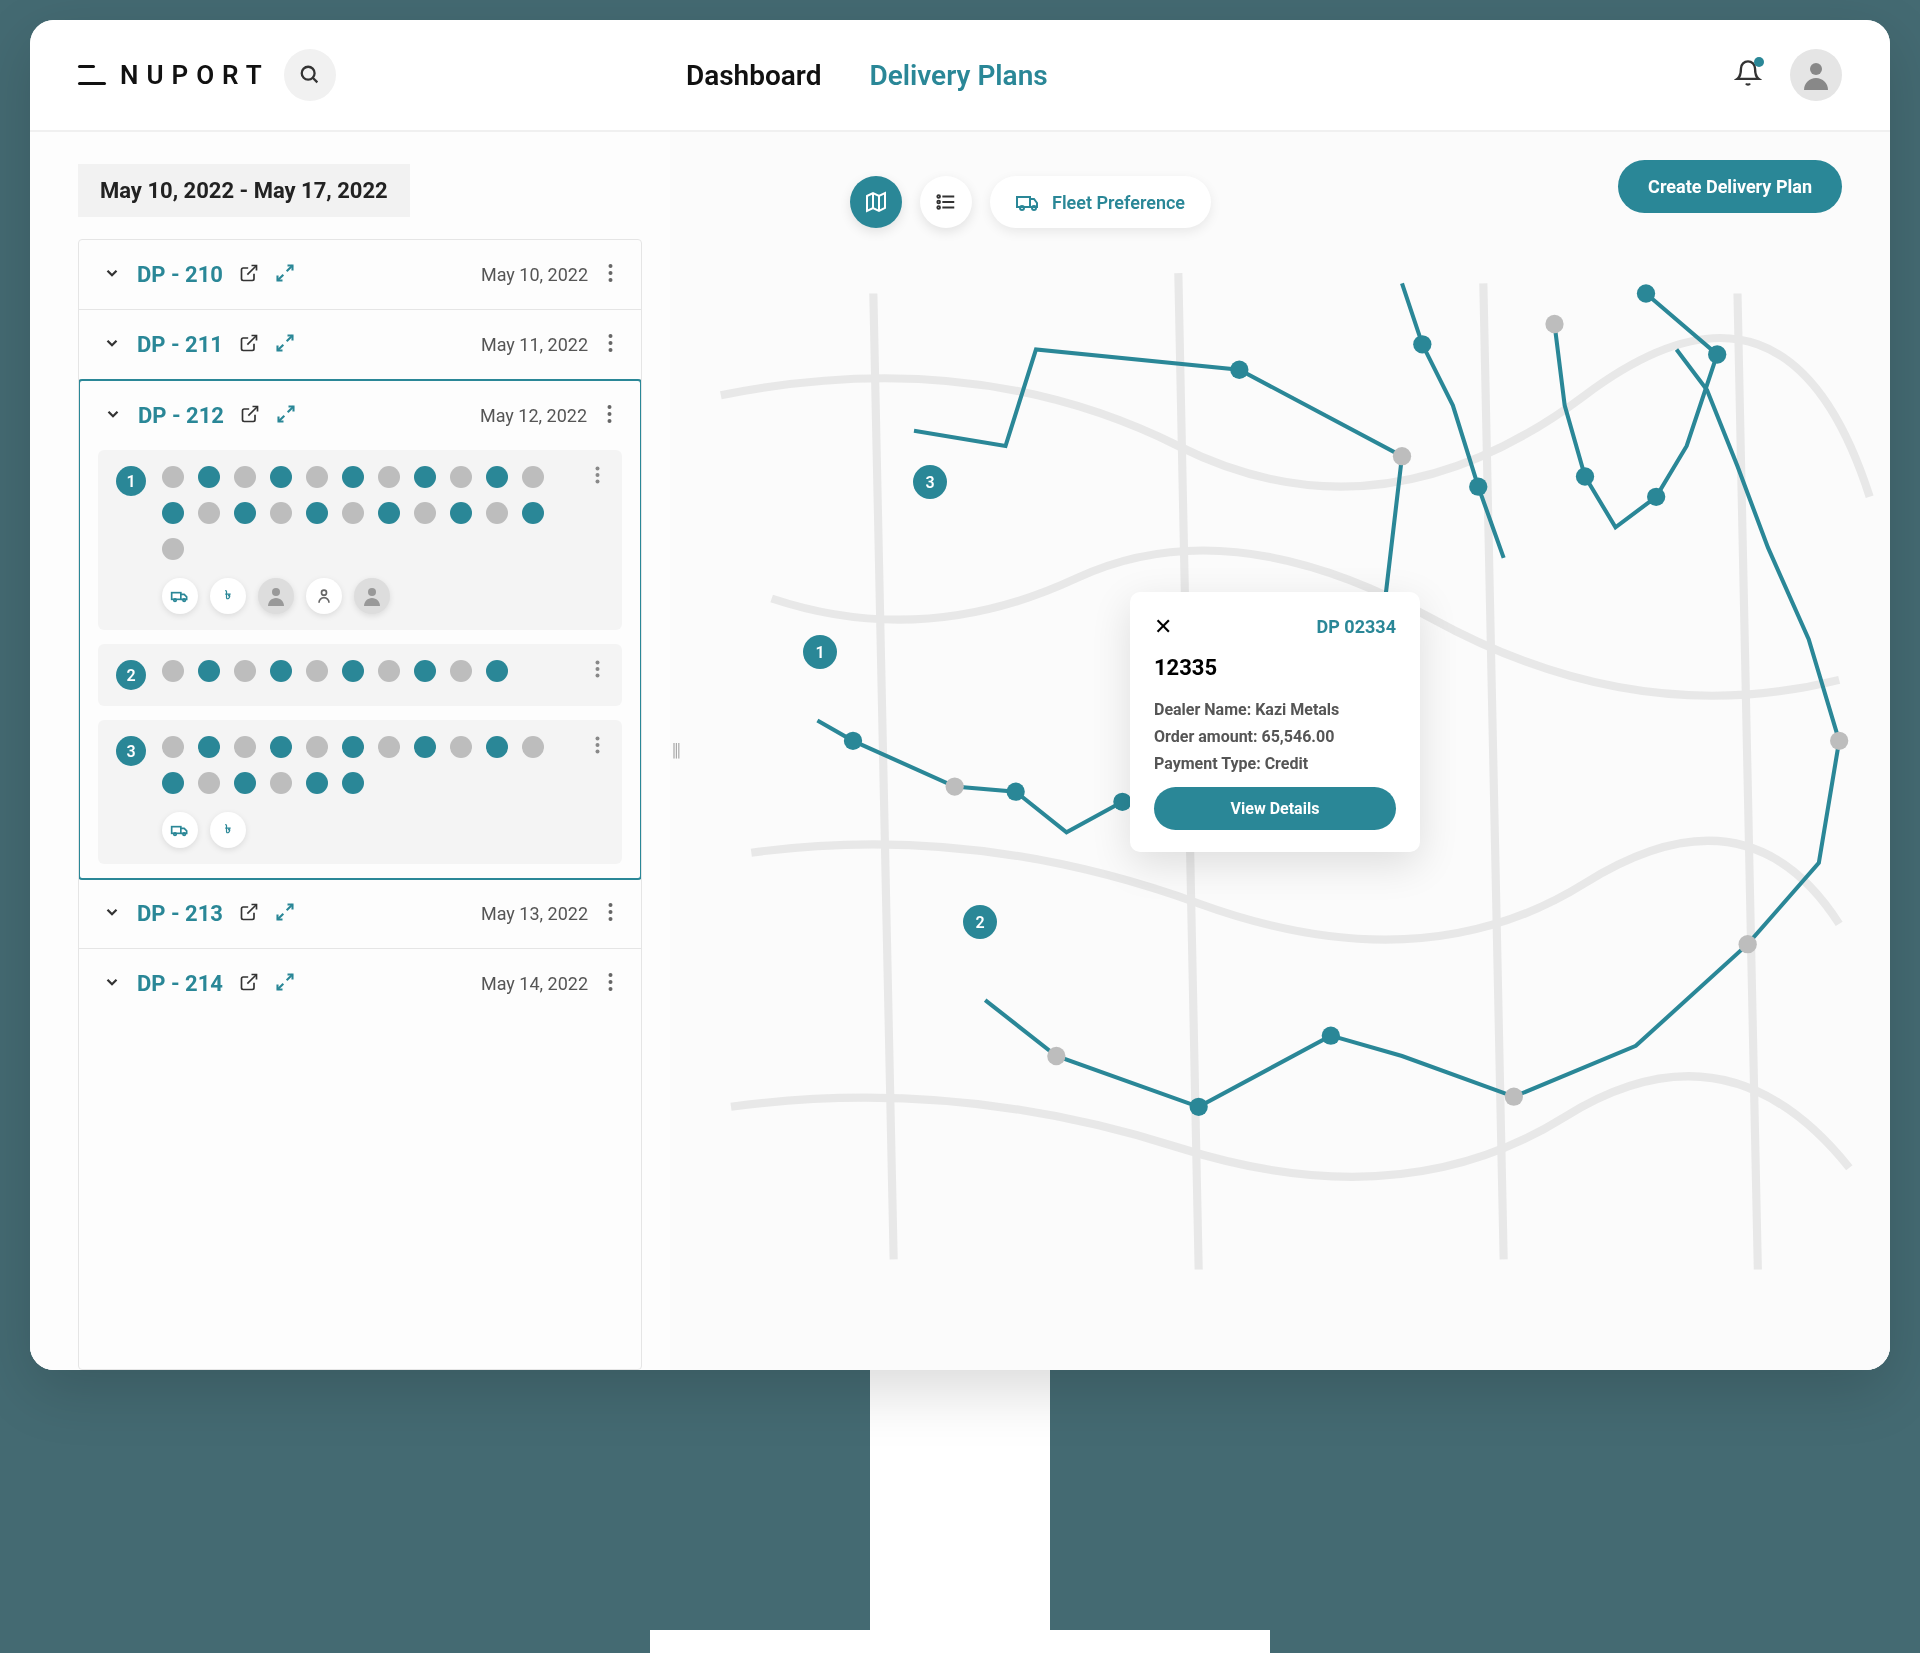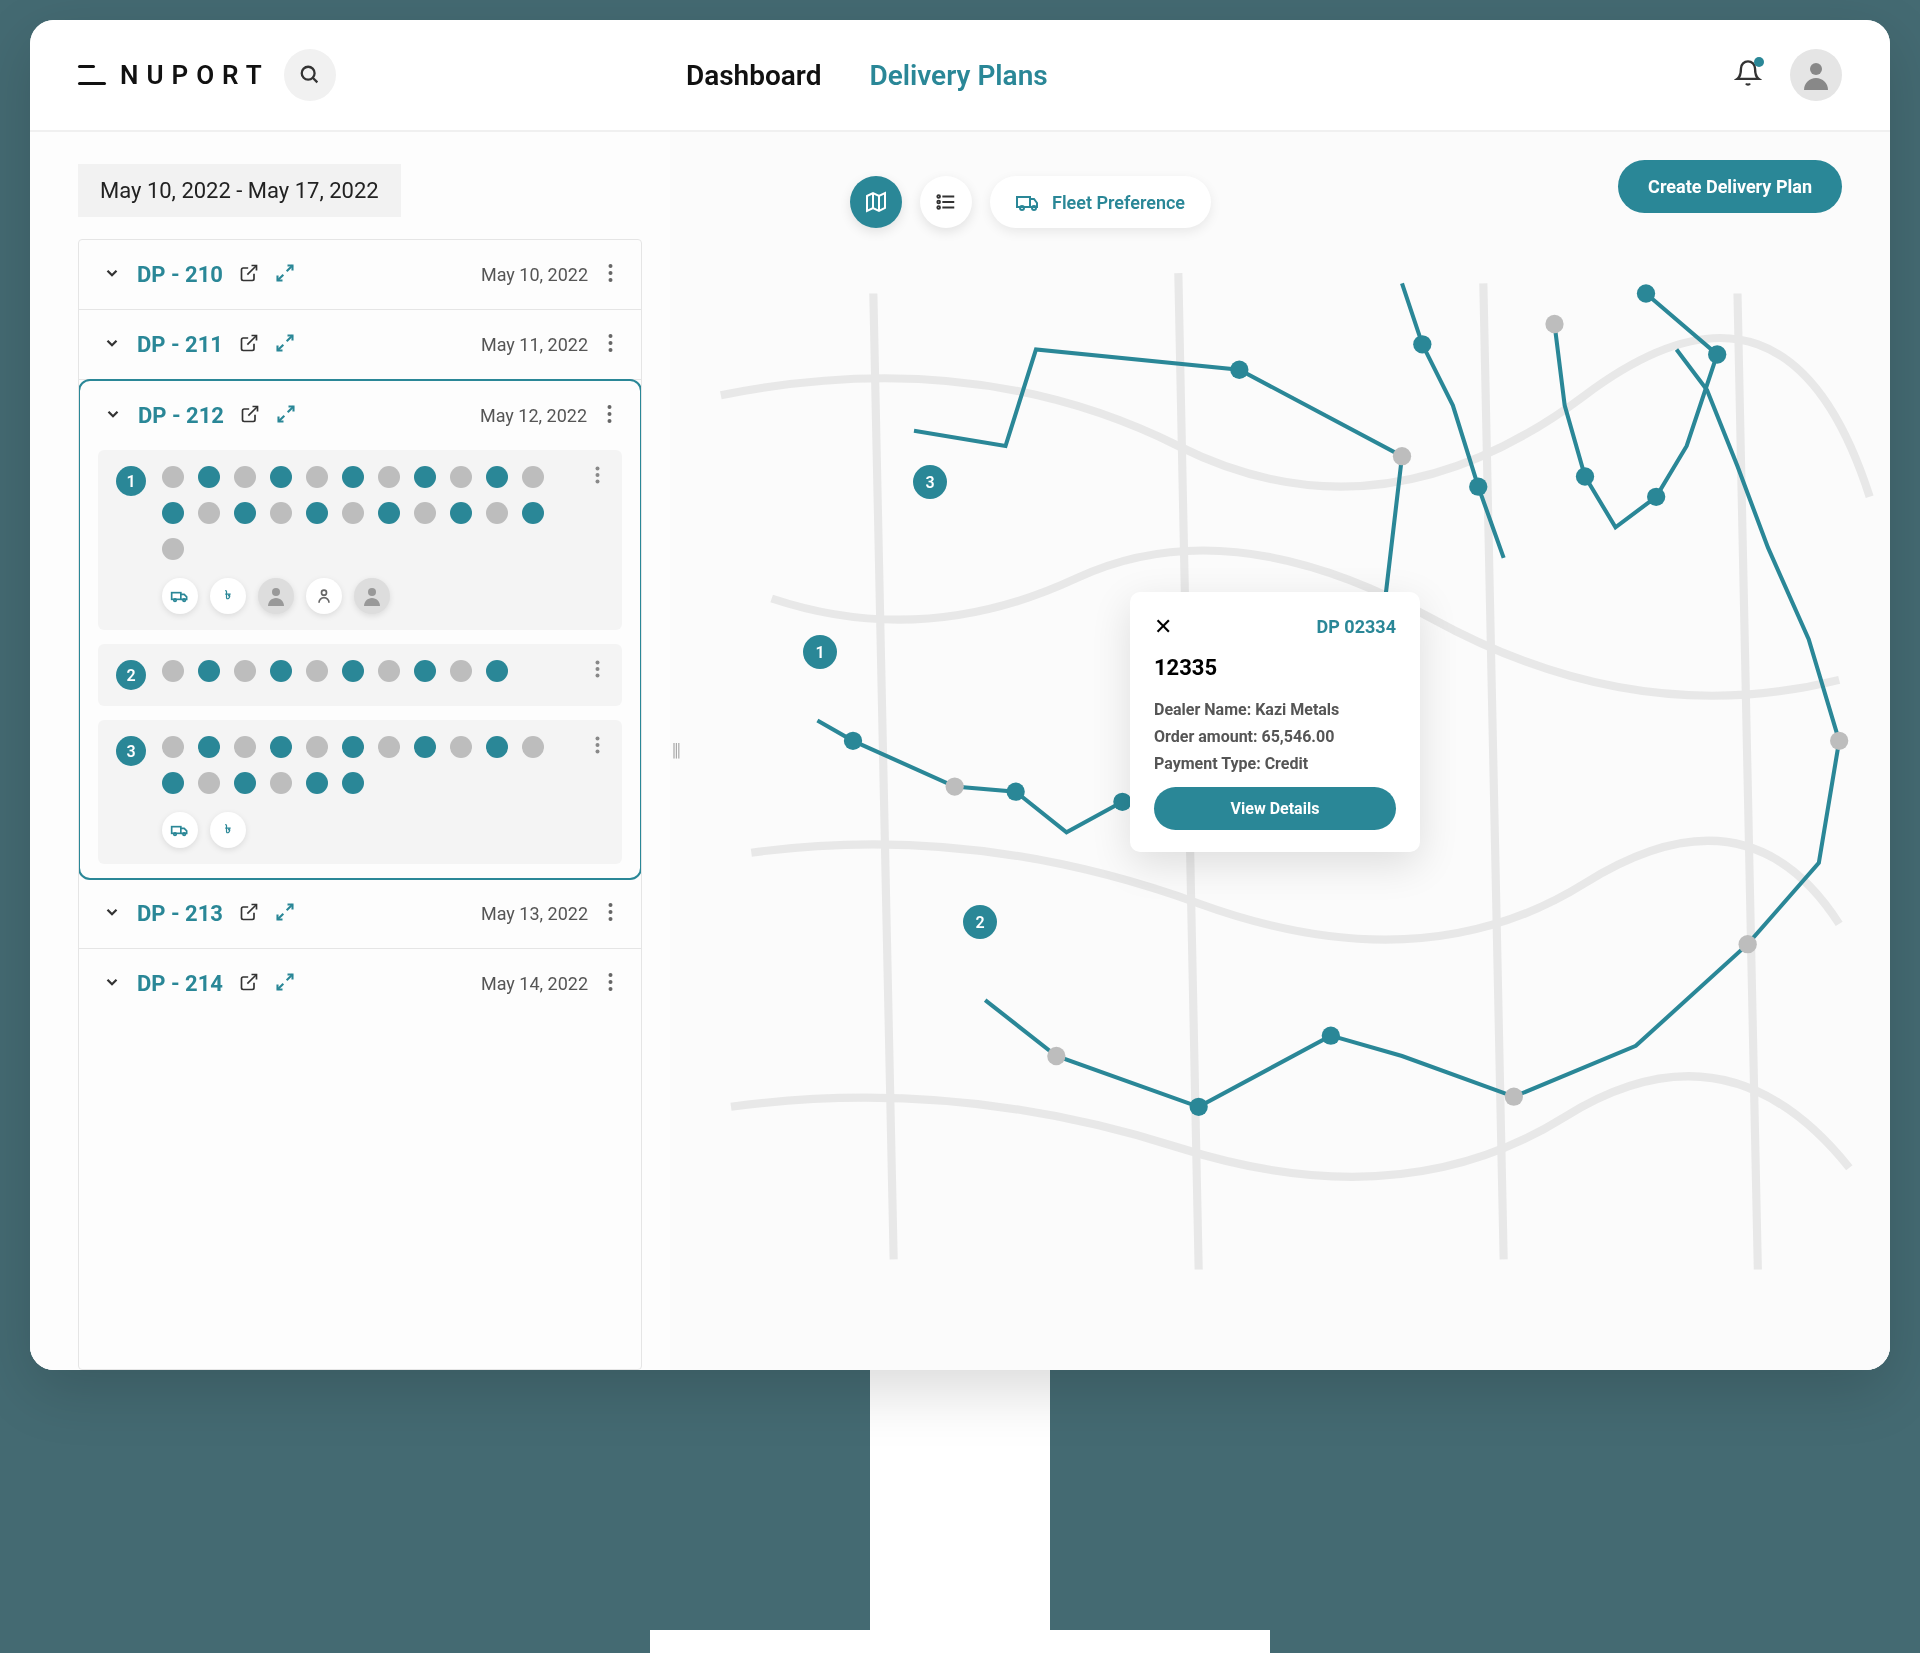--- a/index.html
+++ b/index.html
@@ -133,21 +133,21 @@
   font-size: 34px;
   font-weight: 600;
   color: #111;
   margin-bottom: 28px;
 }
 .date-range-chip {
   display: inline-block;
   background: #f2f2f2;
   padding: 14px 22px;
   font-size: 22px;
-  font-weight: 400;
+  font-weight: 700;
   color: #222;
   margin-bottom: 22px;
   width: fit-content;
 }
 .plan-list {
   border: 1px solid #e5e5e5;
   border-radius: 4px;
   overflow-y: auto;
   flex: 1;
   scrollbar-width: none;
@@ -170,21 +170,21 @@
 }
 .ext-icon, .expand-icon { cursor: pointer; color: #2a8797; }
 .plan-date {
   margin-left: auto;
   font-size: 18px;
   color: #555;
 }
 .more-dots { cursor: pointer; padding: 0 4px; }
 .plan-expanded {
   border: 2px solid #2a8797;
-  border-radius: 12px;
+  border-radius: 4px;
   margin: -1px;
 }
 .plan-expanded .plan-row { border-bottom: none; }
 .route-block {
   background: #f4f4f4;
   margin: 0 18px 14px;
   border-radius: 6px;
   padding: 16px 18px;
   position: relative;
 }

